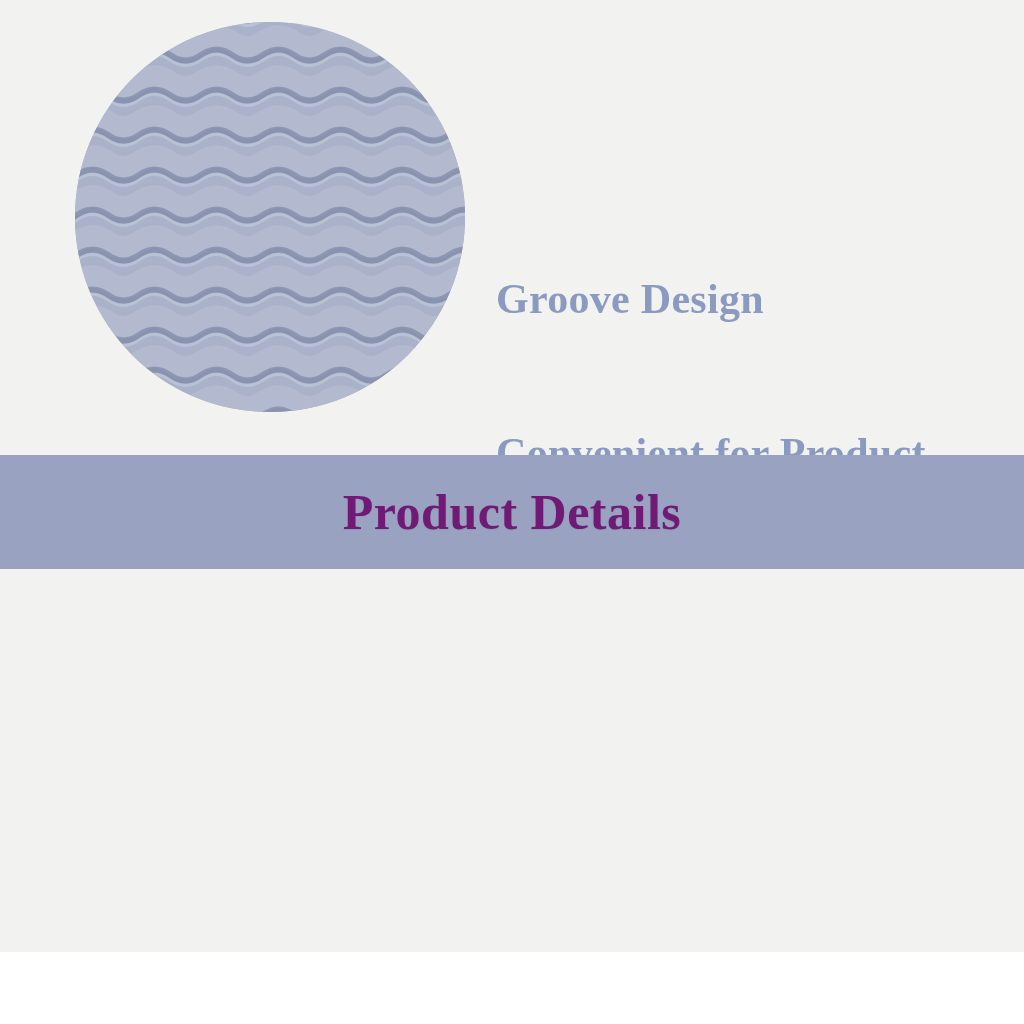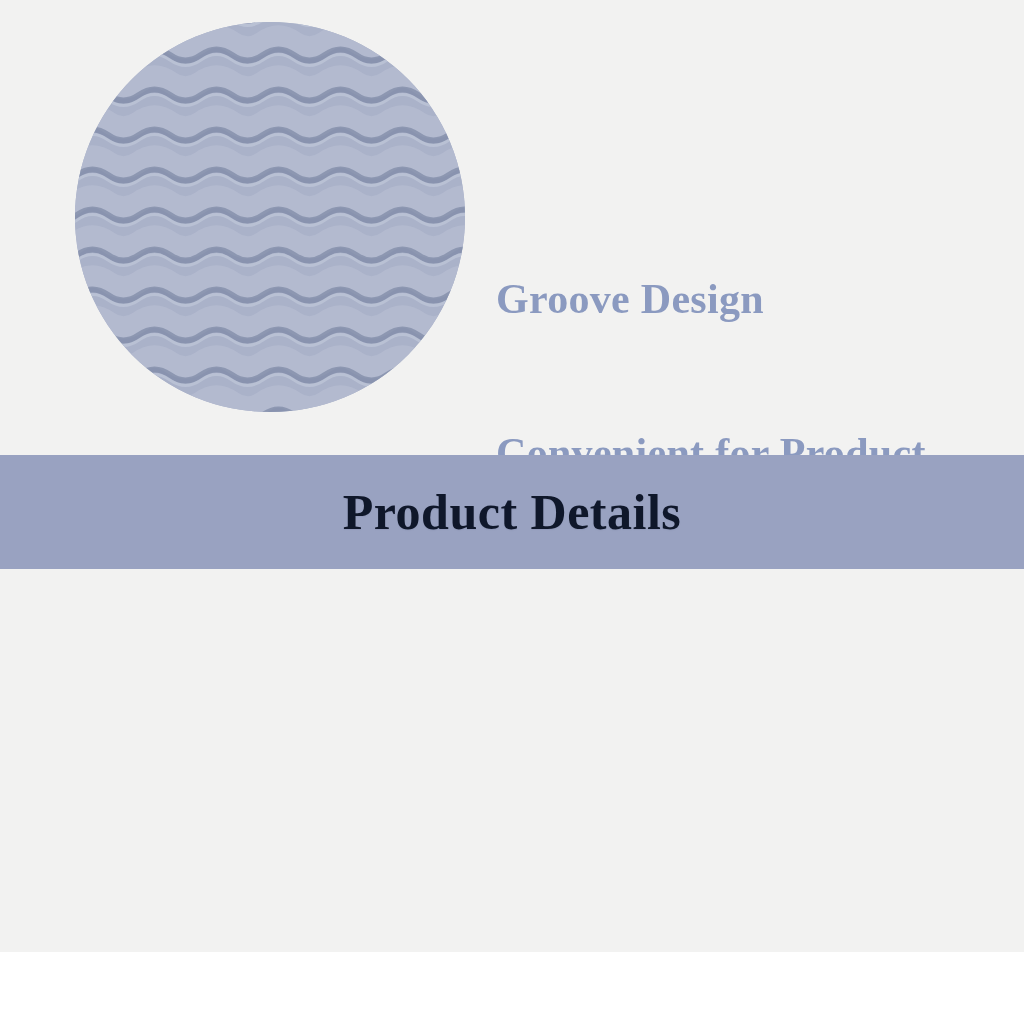--- a/index.html
+++ b/index.html
@@ -43,21 +43,21 @@
   .banner {
     position: absolute;
     left: 0; top: 455px;
     width: 1024px; height: 114px;
     background: #99a2c1;
     display: flex;
     align-items: center;
     justify-content: center;
   }
   .banner-title {
-    color: #0f172a;
+    color: #701a75;
     font-size: 50px;
     font-weight: bold;
     letter-spacing: 0.5px;
     line-height: 1;
     margin: 0;
     text-shadow: 0 1px 1px rgba(120,128,160,0.25);
   }
 
   
   .section-bottom {

